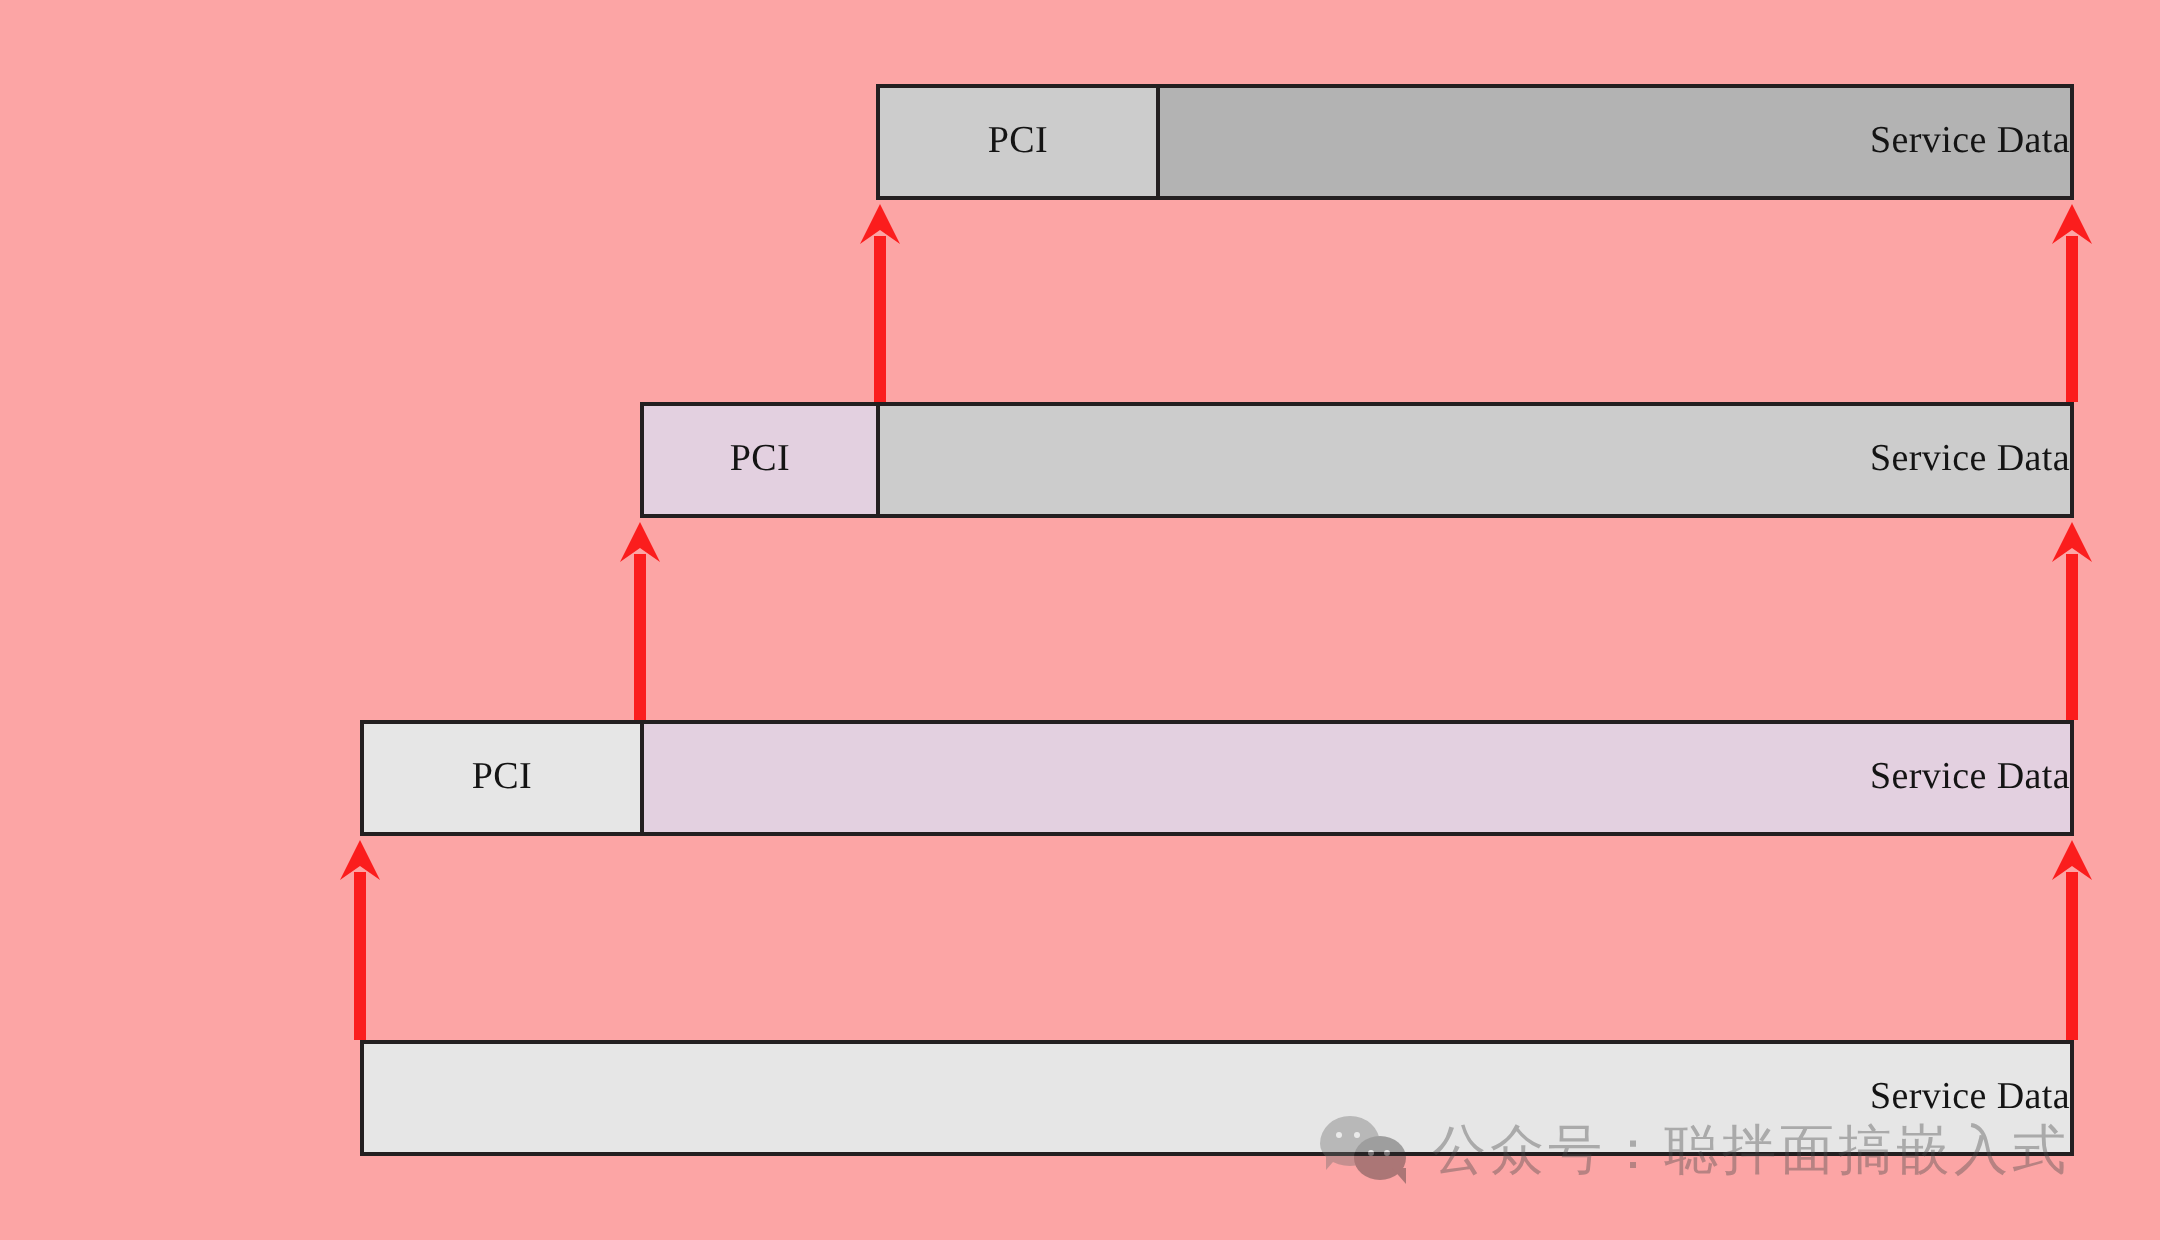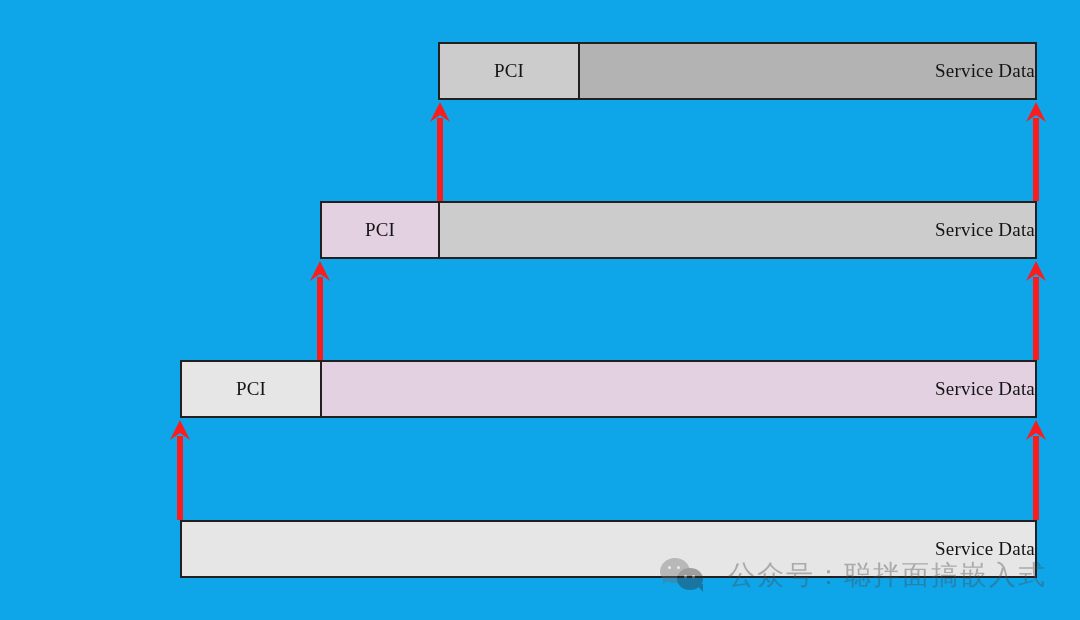--- a/index.html
+++ b/index.html
@@ -4,21 +4,21 @@
 <style>
   html, body {
     margin: 0;
     padding: 0;
     background: #000000;
   }
   #canvas {
     position: relative;
     width: 1080px;
     height: 620px;
-    background: #0ea5e9;
+    background: #fca5a5;
     overflow: hidden;
     font-family: "Liberation Serif", "DejaVu Serif", serif;
   }
 
   
   .pdu-row {
     position: absolute;
     display: flex;
     box-sizing: border-box;
     border: 2px solid #231f20;
@@ -50,21 +50,21 @@
   }
   .arrow svg { display: block; }
 
   
   #watermark {
     position: absolute;
     left: 660px;
     top: 557px;
     display: flex;
     align-items: center;
-    gap: 22px;
+    gap: 10px;
     opacity: 0.38;
     pointer-events: none;
   }
   #watermark .wm-text {
     font-family: "DejaVu Sans", "Liberation Sans", sans-serif;
     font-size: 27px;
     color: #4a4a4a;
     letter-spacing: 2px;
     white-space: nowrap;
   }

